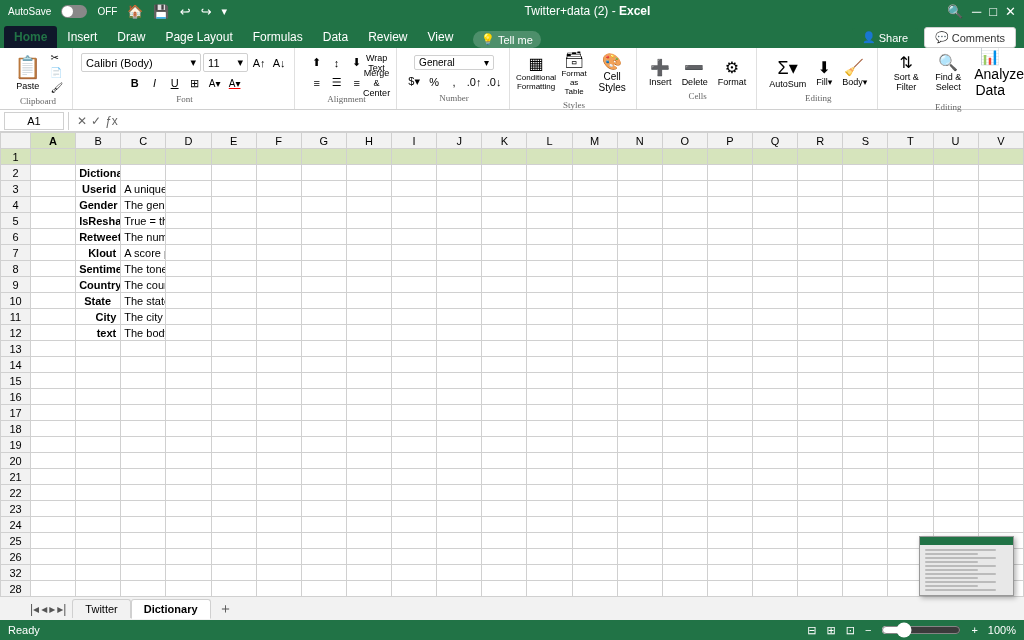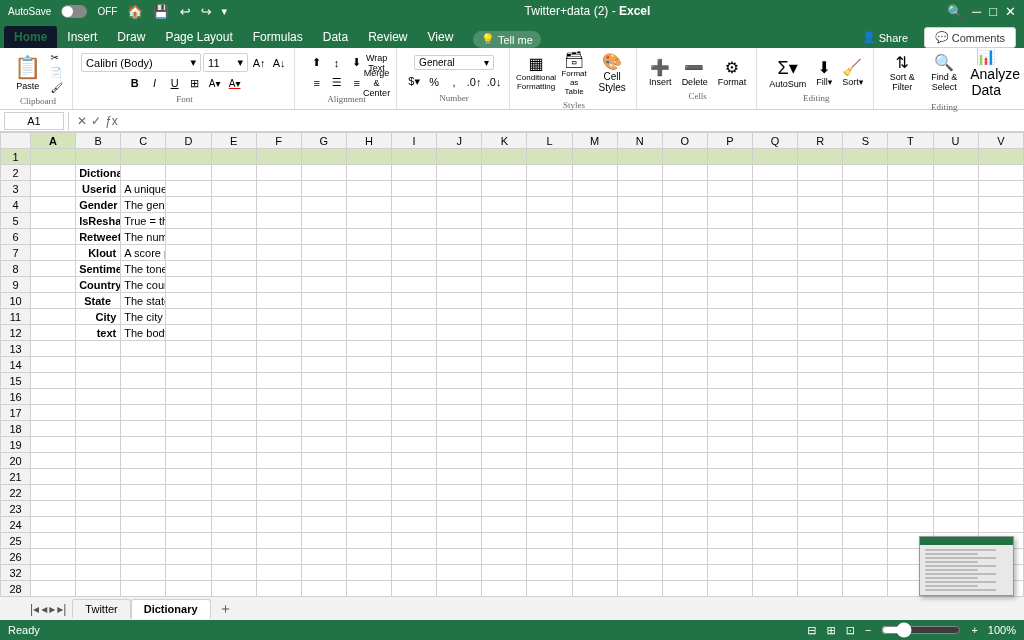--- a/index.html
+++ b/index.html
@@ -513,21 +513,21 @@
       <div class="ribbon-btn">
         <span style="font-size:18px;">Σ▾</span>
         <span style="font-size:9px;">AutoSum</span>
       </div>
       <div class="ribbon-btn">
         <span style="font-size:16px;">⬇</span>
         <span style="font-size:9px;">Fill▾</span>
       </div>
       <div class="ribbon-btn">
         <span style="font-size:16px;">🧹</span>
-        <span style="font-size:9px;">Sort▾</span>
+        <span style="font-size:9px;">Body▾</span>
       </div>
     </div>
     <span class="ribbon-group-label">Editing</span>
   </div>
 
   <div class="ribbon-group">
     <div class="ribbon-row">
       <div class="ribbon-btn">
         <span style="font-size:16px;">⇅</span>
         <span style="font-size:9px; max-width:32px; text-align:center; white-space:normal;">Sort &amp; Filter</span>

